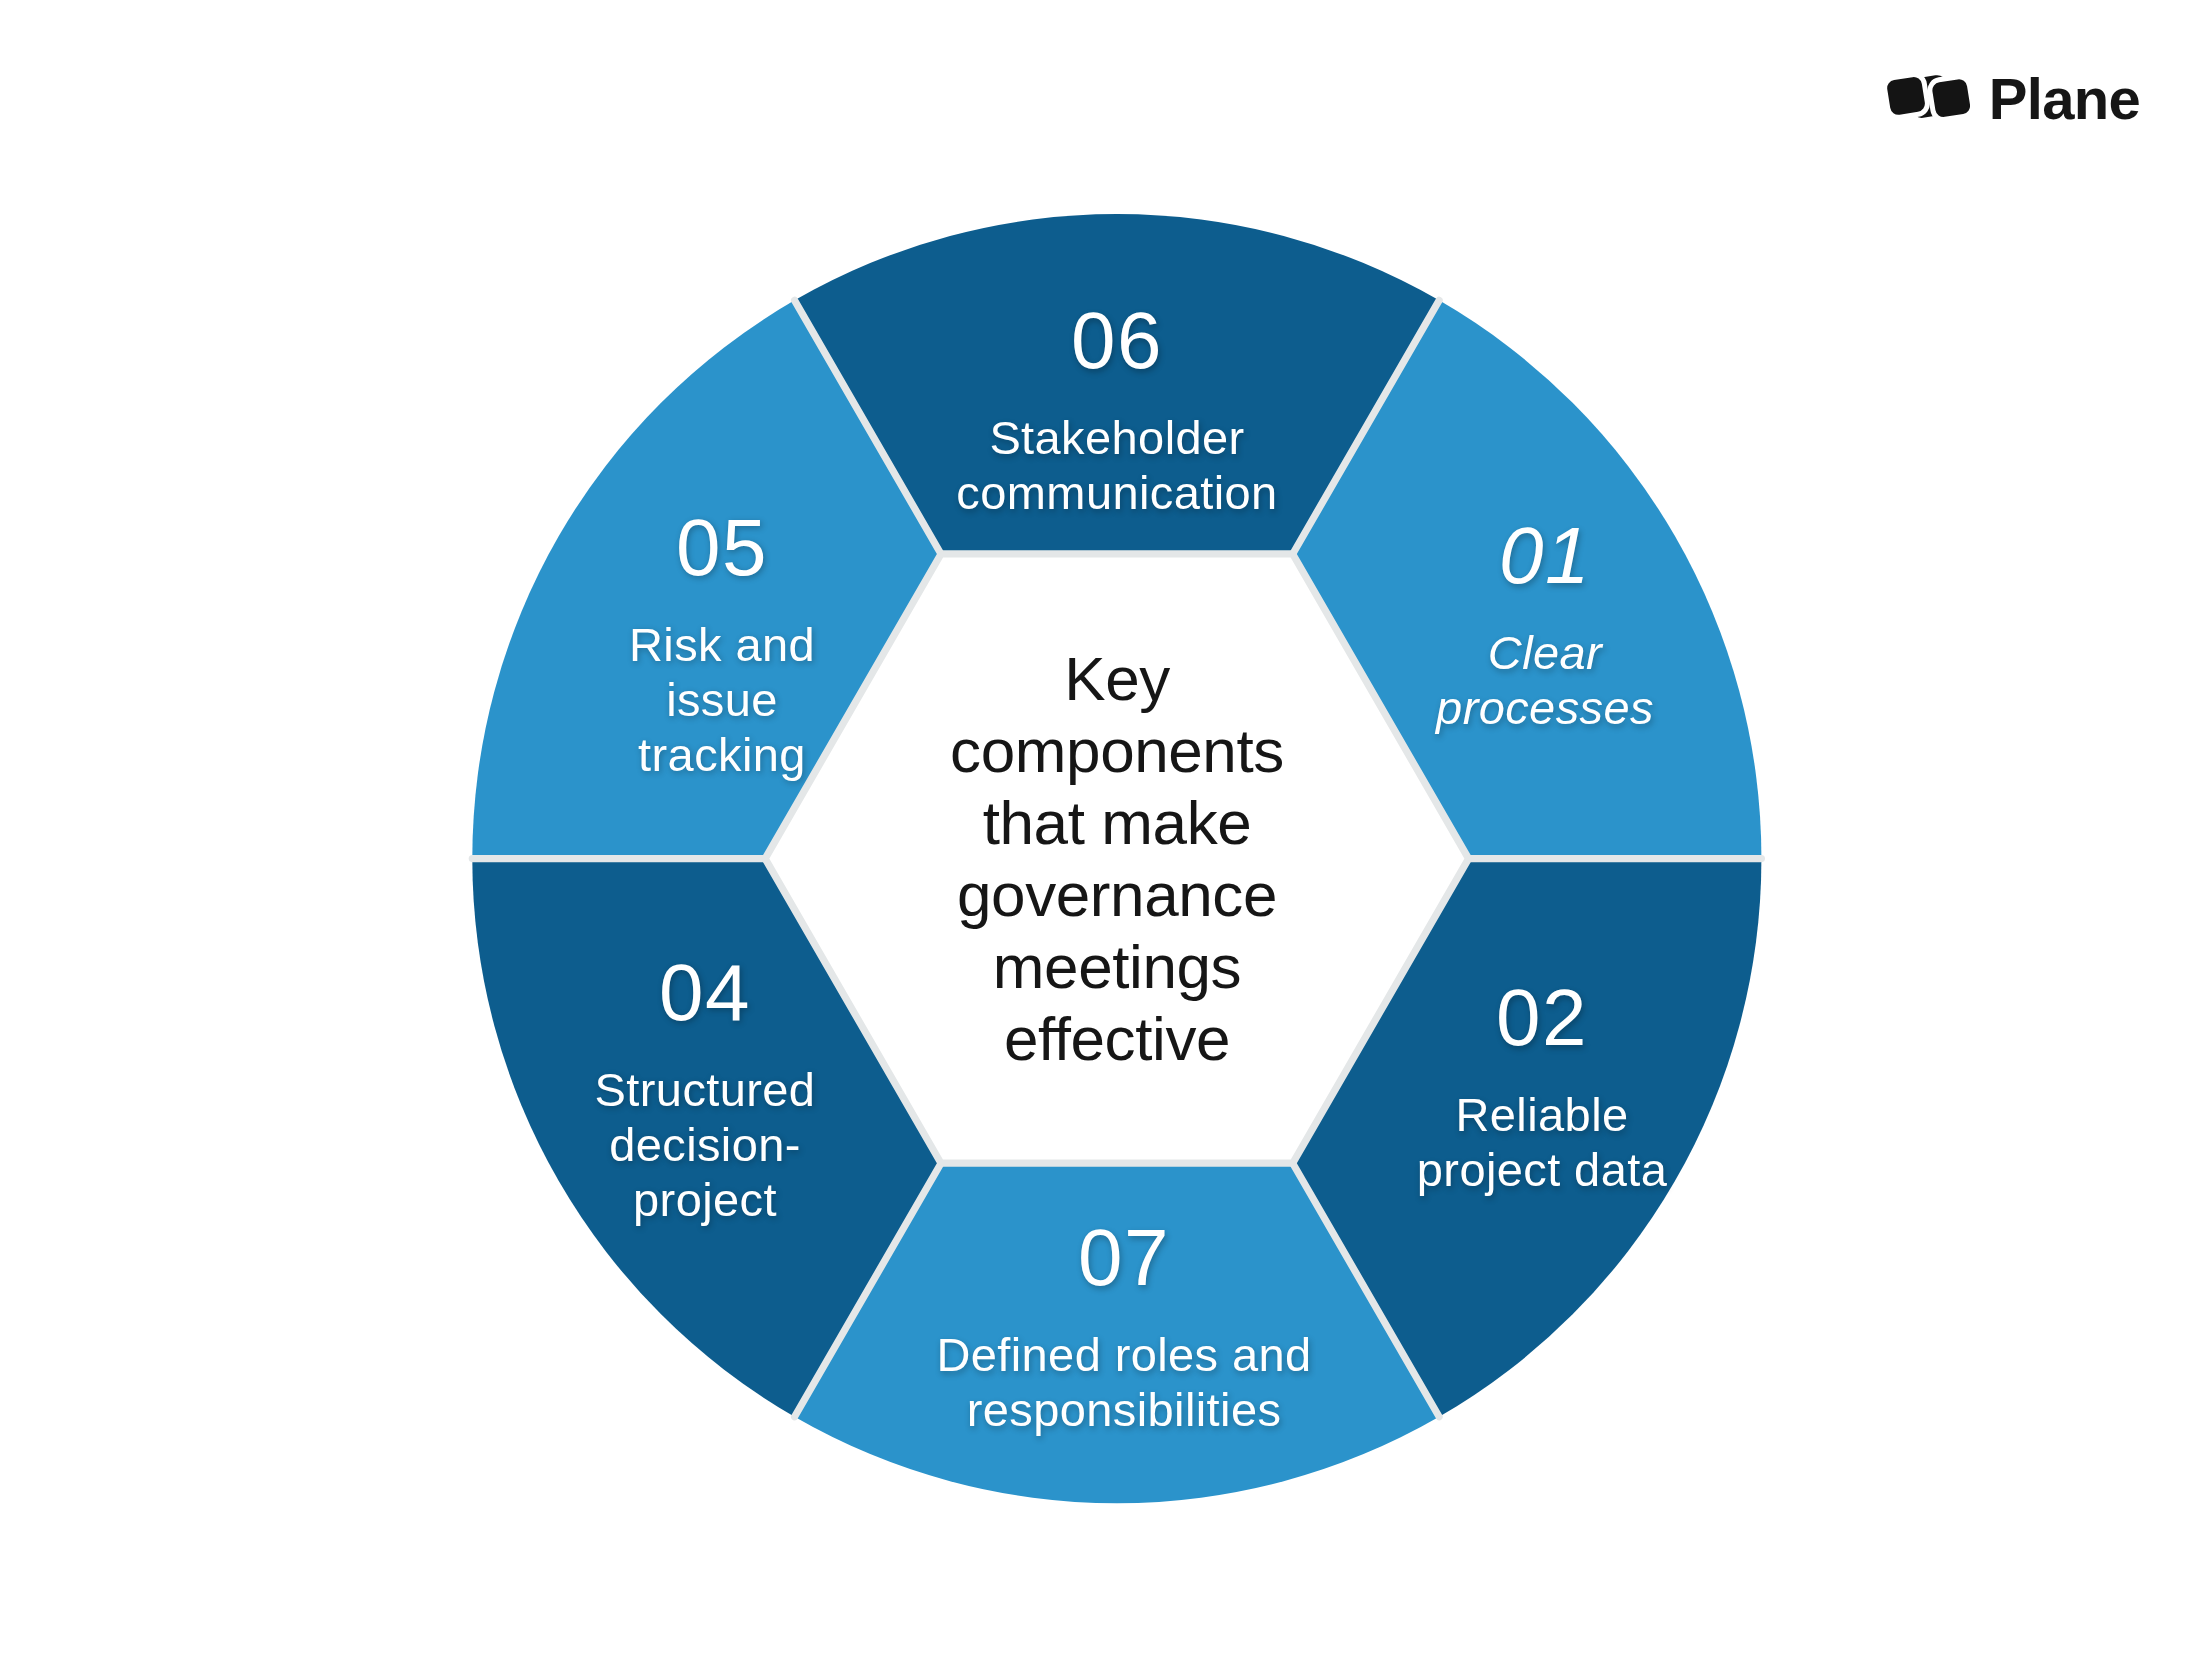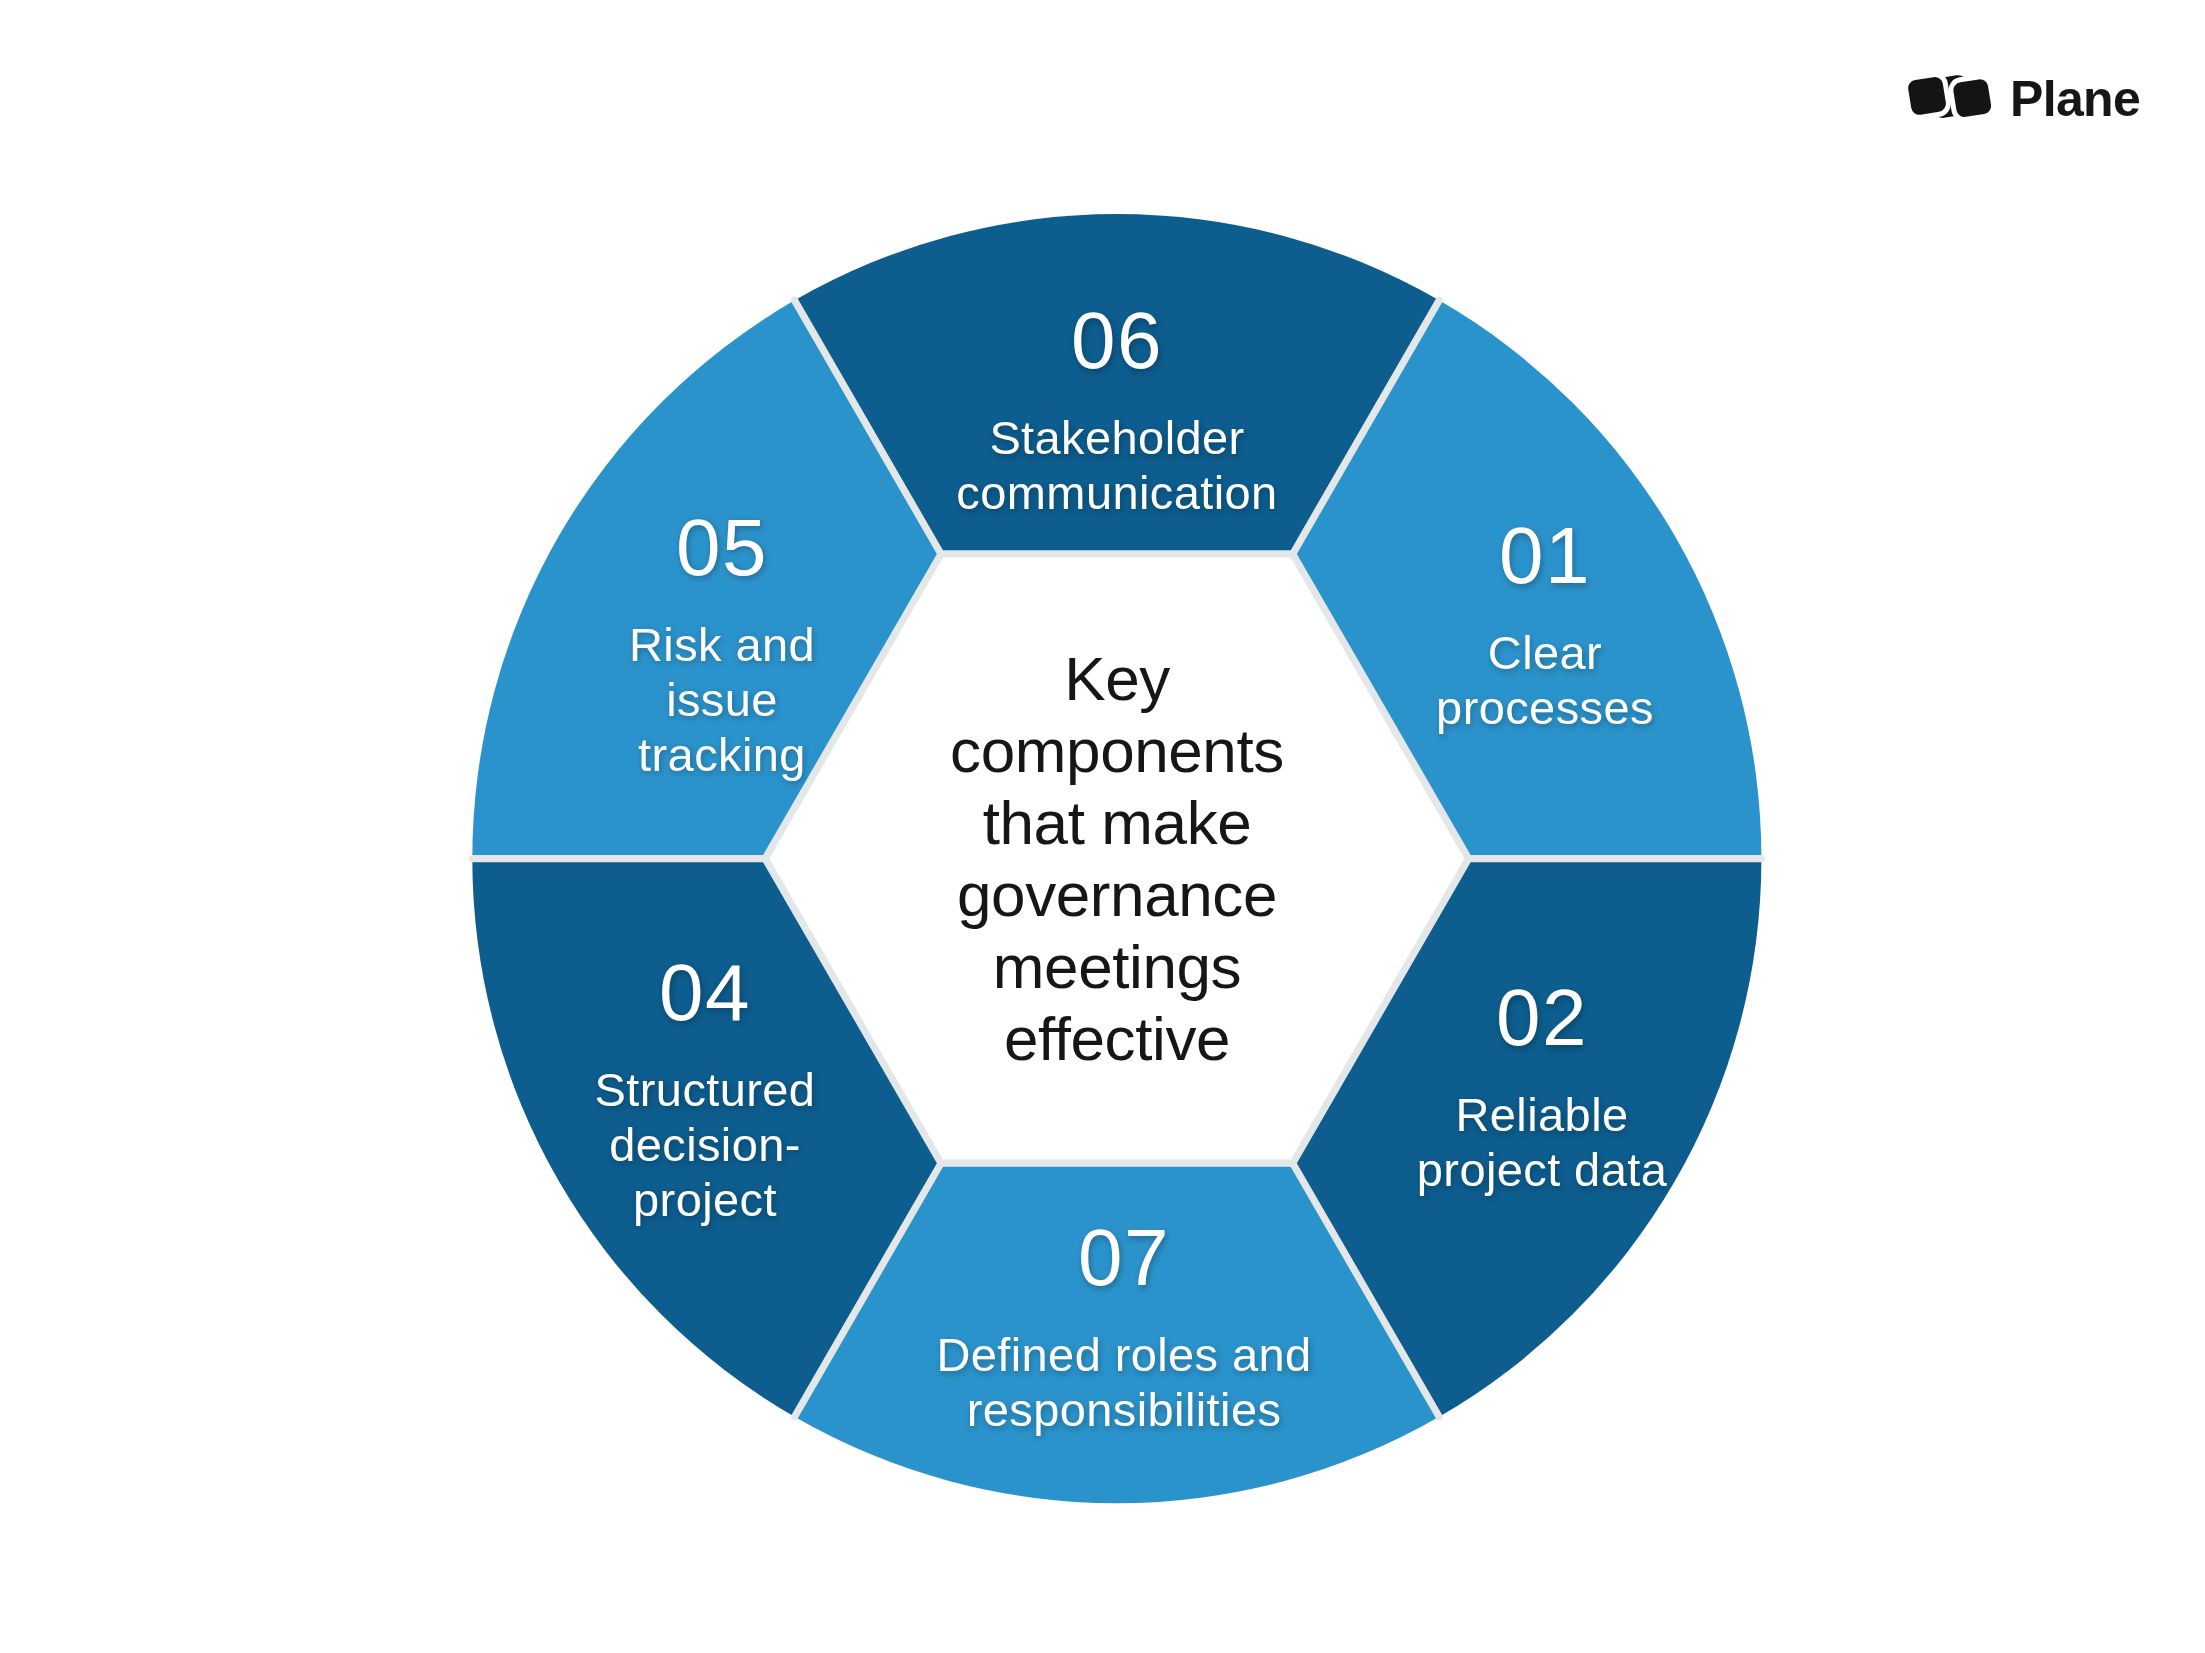--- a/index.html
+++ b/index.html
@@ -37,21 +37,21 @@
     font-weight: 400;
     letter-spacing: 1.4px;
     margin-bottom: 30px;
   }
   .seg-label {
     font-size: 47px;
     line-height: 1.17;
     font-weight: 400;
     letter-spacing: 0.4px;
   }
-  .pos-01 { left: 1545px; top: 626px; }
+  .pos-01 { left: 1545px; top: 626px; font-style: italic; }
   .pos-02 { left: 1542px; top: 1088px; }
   .pos-03 { left: 1124px; top: 1328px; }
   .pos-04 { left: 705px;  top: 1090px; }
   .pos-05 { left: 722px;  top: 645px; }
   .pos-06 { left: 1117px; top: 411px; }
   .center-title {
     position: absolute;
     left: 1117px;
     top: 859px;
     transform: translate(-50%, -50%);
@@ -66,21 +66,21 @@
   .brand {
     position: absolute;
     top: 69px;
     right: 65px;
     display: flex;
     align-items: center;
     gap: 18.7px;
   }
   .brand-name {
     color: #161616;
-    font-size: 50px;
+    font-size: 58px;
     font-weight: 600;
     letter-spacing: -0.7px;
     line-height: 1;
   }
 </style>
 </head>
 <body>
 
 <div class="canvas">
 

